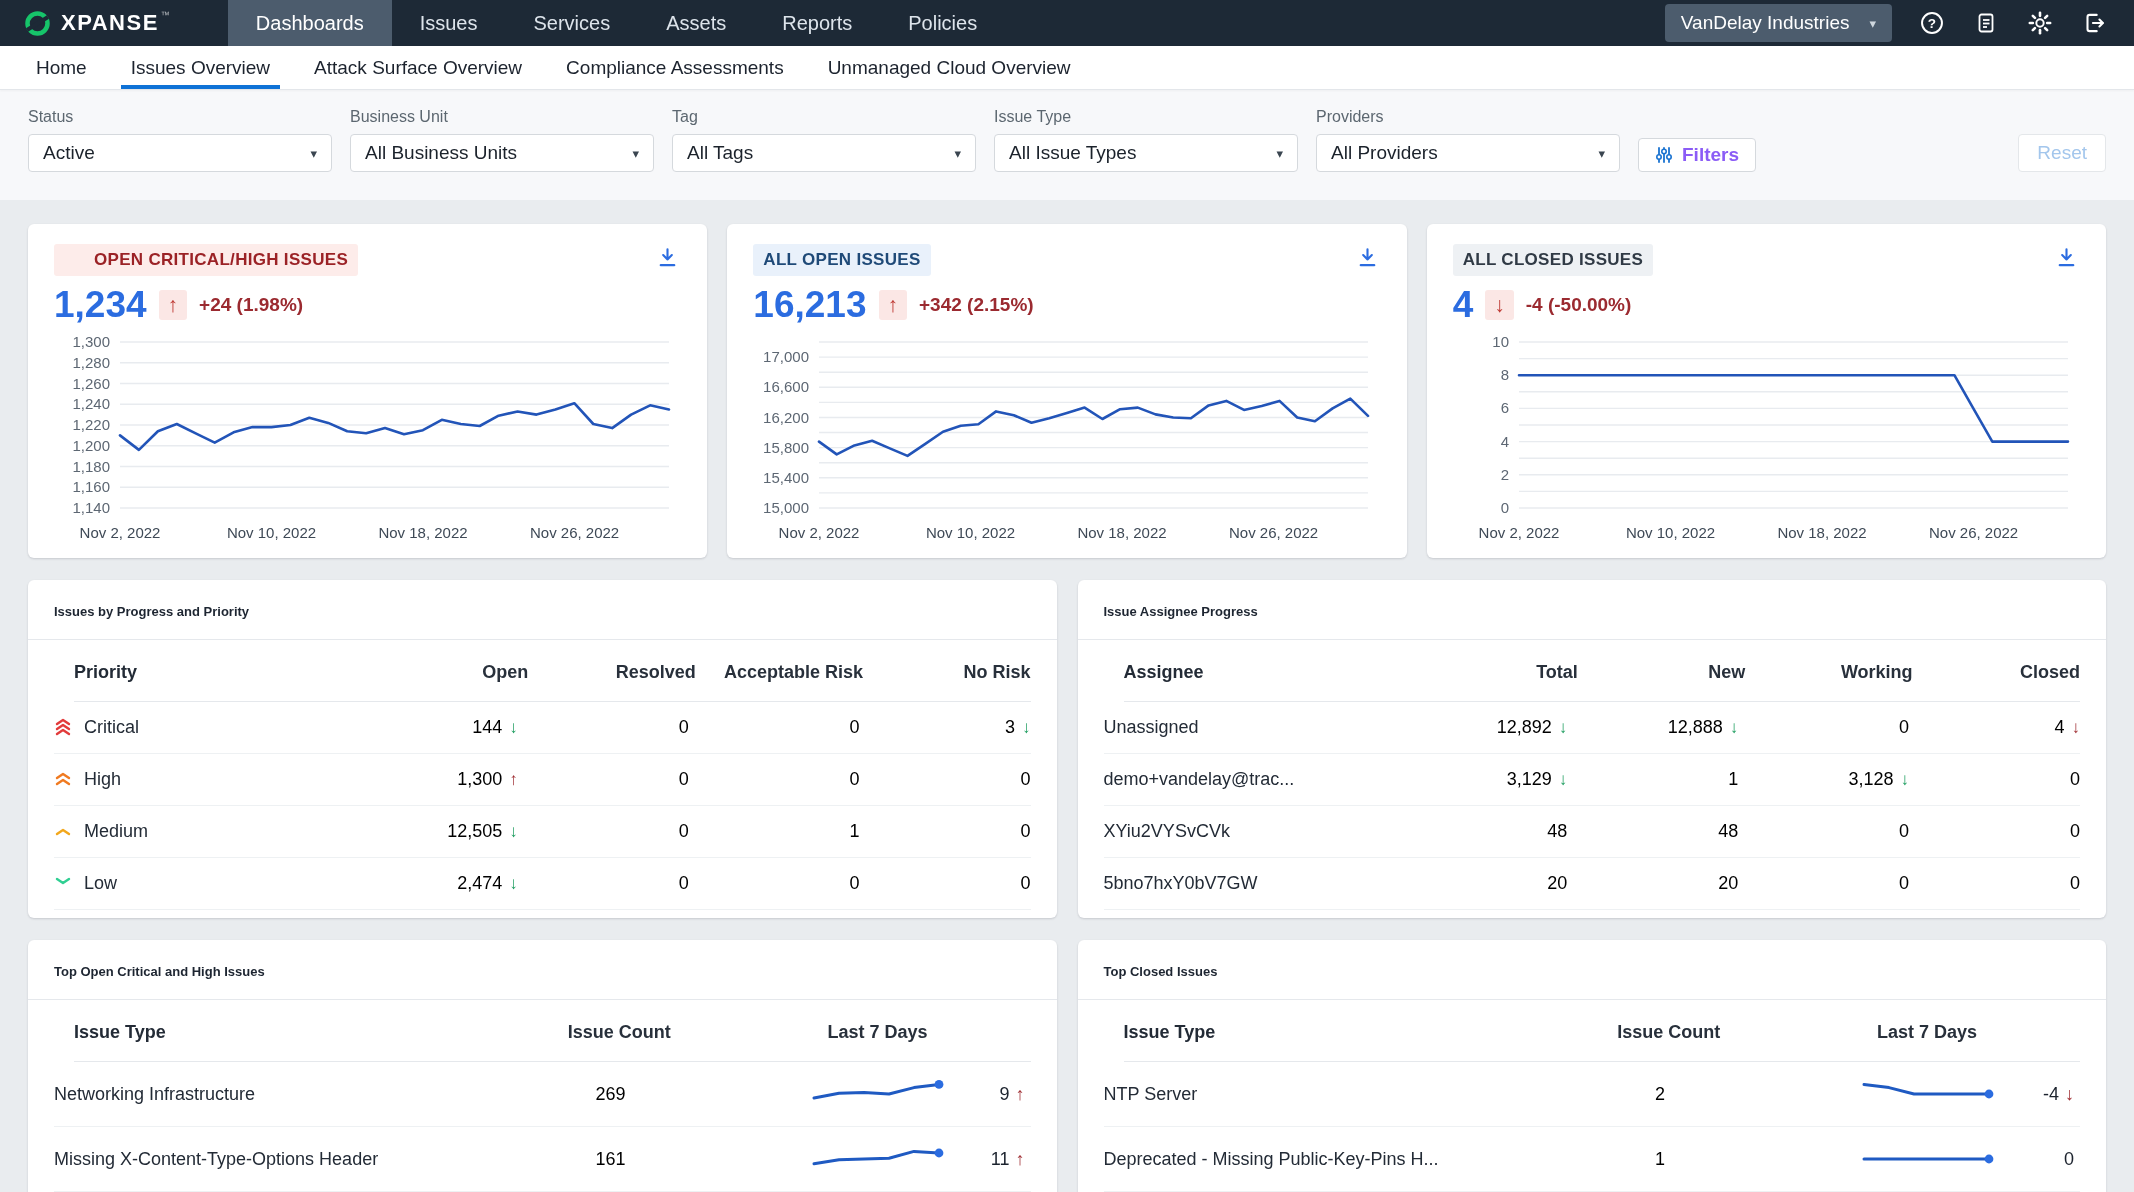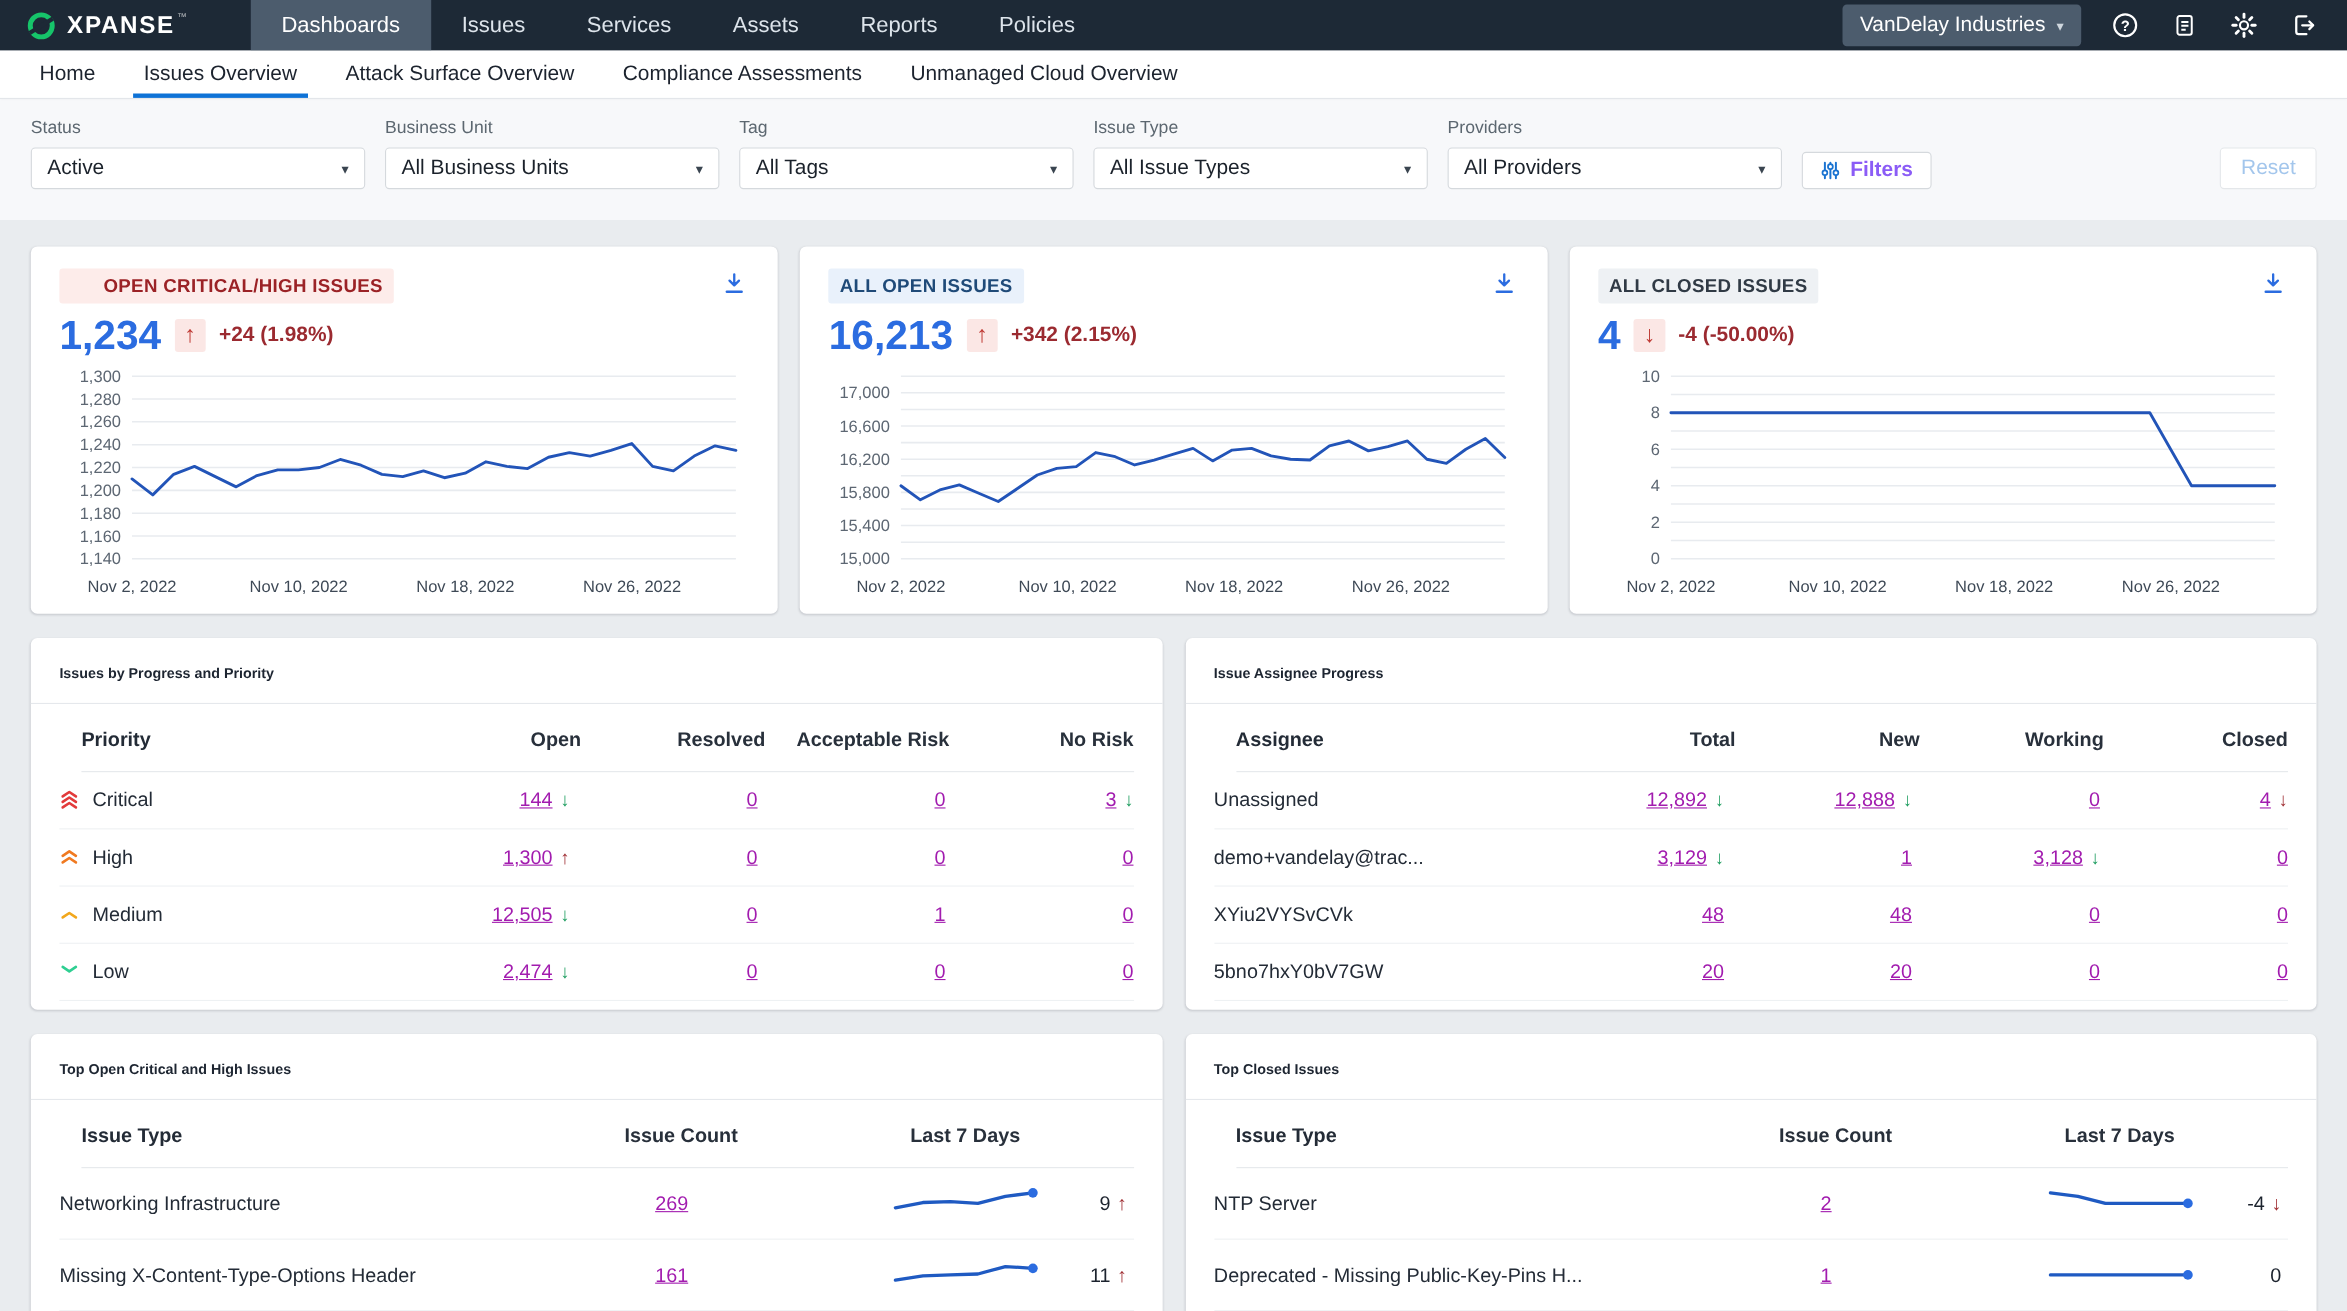--- a/index.html
+++ b/index.html
@@ -9,21 +9,21 @@
   
   .topnav { height:46px; background:#1d2936; display:flex; align-items:center; }
   .brand { display:flex; align-items:center; gap:10px; padding:0 58px 0 24px; }
   .brand-name { color:#fff; font-size:22px; font-weight:bold; letter-spacing:1.5px; }
   .tm { color:rgba(255,255,255,.65); font-size:9px; vertical-align:top; margin-left:2px; margin-top:-10px; }
   .nav-items { display:flex; height:46px; }
   .nav-item { color:#dde4eb; font-size:20px; line-height:46px; padding:0 28px; cursor:pointer; }
   .nav-item.active { background:#4c5c6d; color:#fff; }
   .nav-right { margin-left:auto; display:flex; align-items:center; gap:26px; padding-right:26px; }
   .account-btn { background:#4c5c6d; border:none; color:#fff; font-size:19px; padding:8px 16px;
-    border-radius:4px; display:flex; align-items:center; gap:10px; cursor:pointer;
+    border-radius:4px; display:flex; align-items:center; gap:20px; cursor:pointer;
     font-family:inherit; }
   .caret { font-size:13px; color:#cfd7de; }
   .icon-btn { background:none; border:none; cursor:pointer; width:28px; height:28px; display:flex;
     align-items:center; justify-content:center; }
 
   
   .tabs { height:44px; background:#fff; display:flex; padding-left:14px; border-bottom:1px solid #e3e6ea;
     box-shadow:0 1px 2px rgba(0,0,0,.04); position:relative; z-index:2; }
   .tab { font-size:19px; color:#1c232e; line-height:43px; padding:0 22px; position:relative; cursor:pointer; }
   .tab.active::after { content:""; position:absolute; left:12px; right:12px; bottom:0; height:4px; background:#0e72d6; }
@@ -64,21 +64,21 @@
   .tablewrap { padding:0 26px 8px; }
   .t-head { font-size:18px; font-weight:bold; color:#28303b; padding:22px 0 18px; border-bottom:1px solid #e5e8ec;margin-left:20px; }
   .t-row { padding:15px 0; border-bottom:1px solid #eef1f3; font-size:18px; min-height:52px; align-items:center; }
   .cols5 { display:grid; grid-template-columns:30% 17.5% 17.5% 17.5% 17.5%; align-items:center; }
   .cols5 .cell:not(.label) { text-align:right; }
   .cols3 { display:grid; grid-template-columns:46% 22% 32%; align-items:center; }
   .cols3 .count { text-align:center; }
   .t-head.cols3 .l7h { text-align:center; }
   .t-row .last7 { display:flex; justify-content:flex-end; align-items:center; gap:24px; padding-right:6px; }
   .cell.label { display:flex; align-items:center; gap:12px; color:#232b36; }
-  .cellnum { color:#a21caf; cursor:pointer;text-decoration:underline; }
+  .cellnum { color:#000000; cursor:pointer; }
   .cell-arrow { margin-left:7px; font-size:17px; font-weight:bold; }
   .cell-arrow.good, .delta-arrow.good { color:#1d9d5f; }
   .cell-arrow.bad,  .delta-arrow.bad  { color:#9f2d32; }
   .delta { min-width:56px; text-align:right; font-size:18px; color:#1c232e; }
   .delta .delta-arrow { margin-left:6px; font-weight:bold; }
 </style>
 </head>
 <body>
 
 <header class="topnav">

